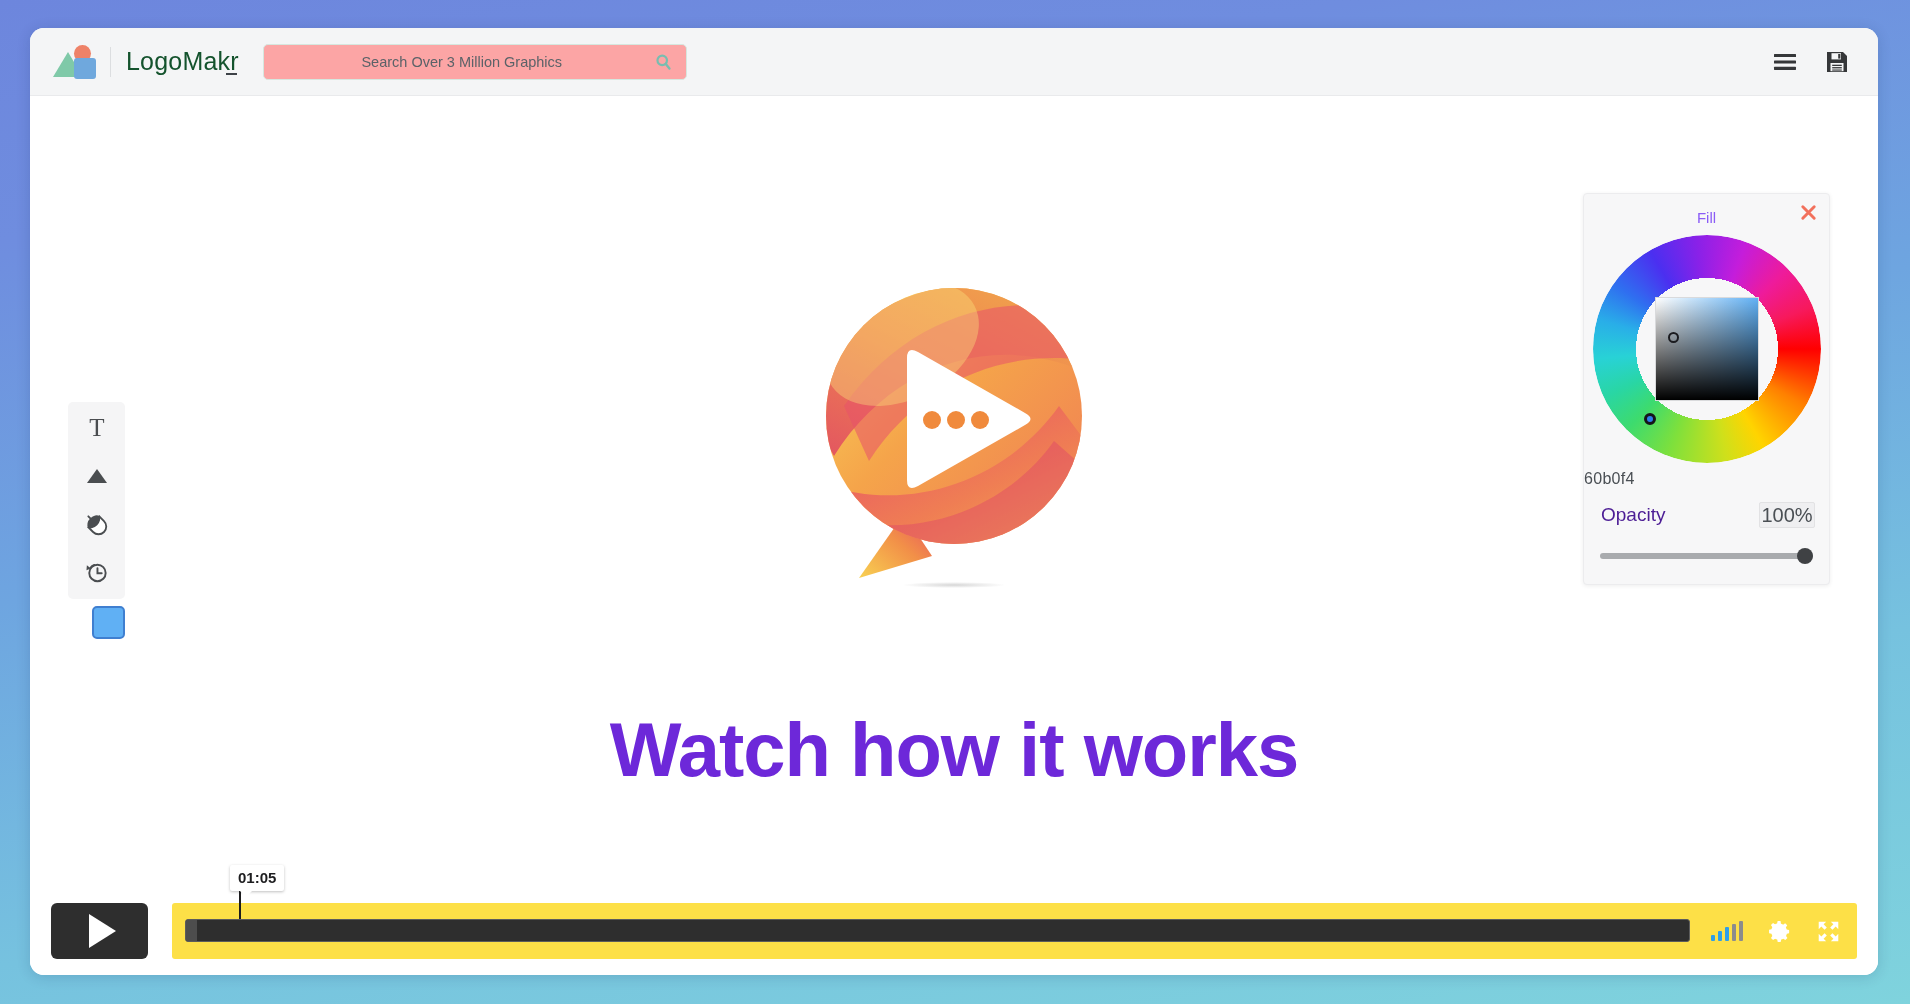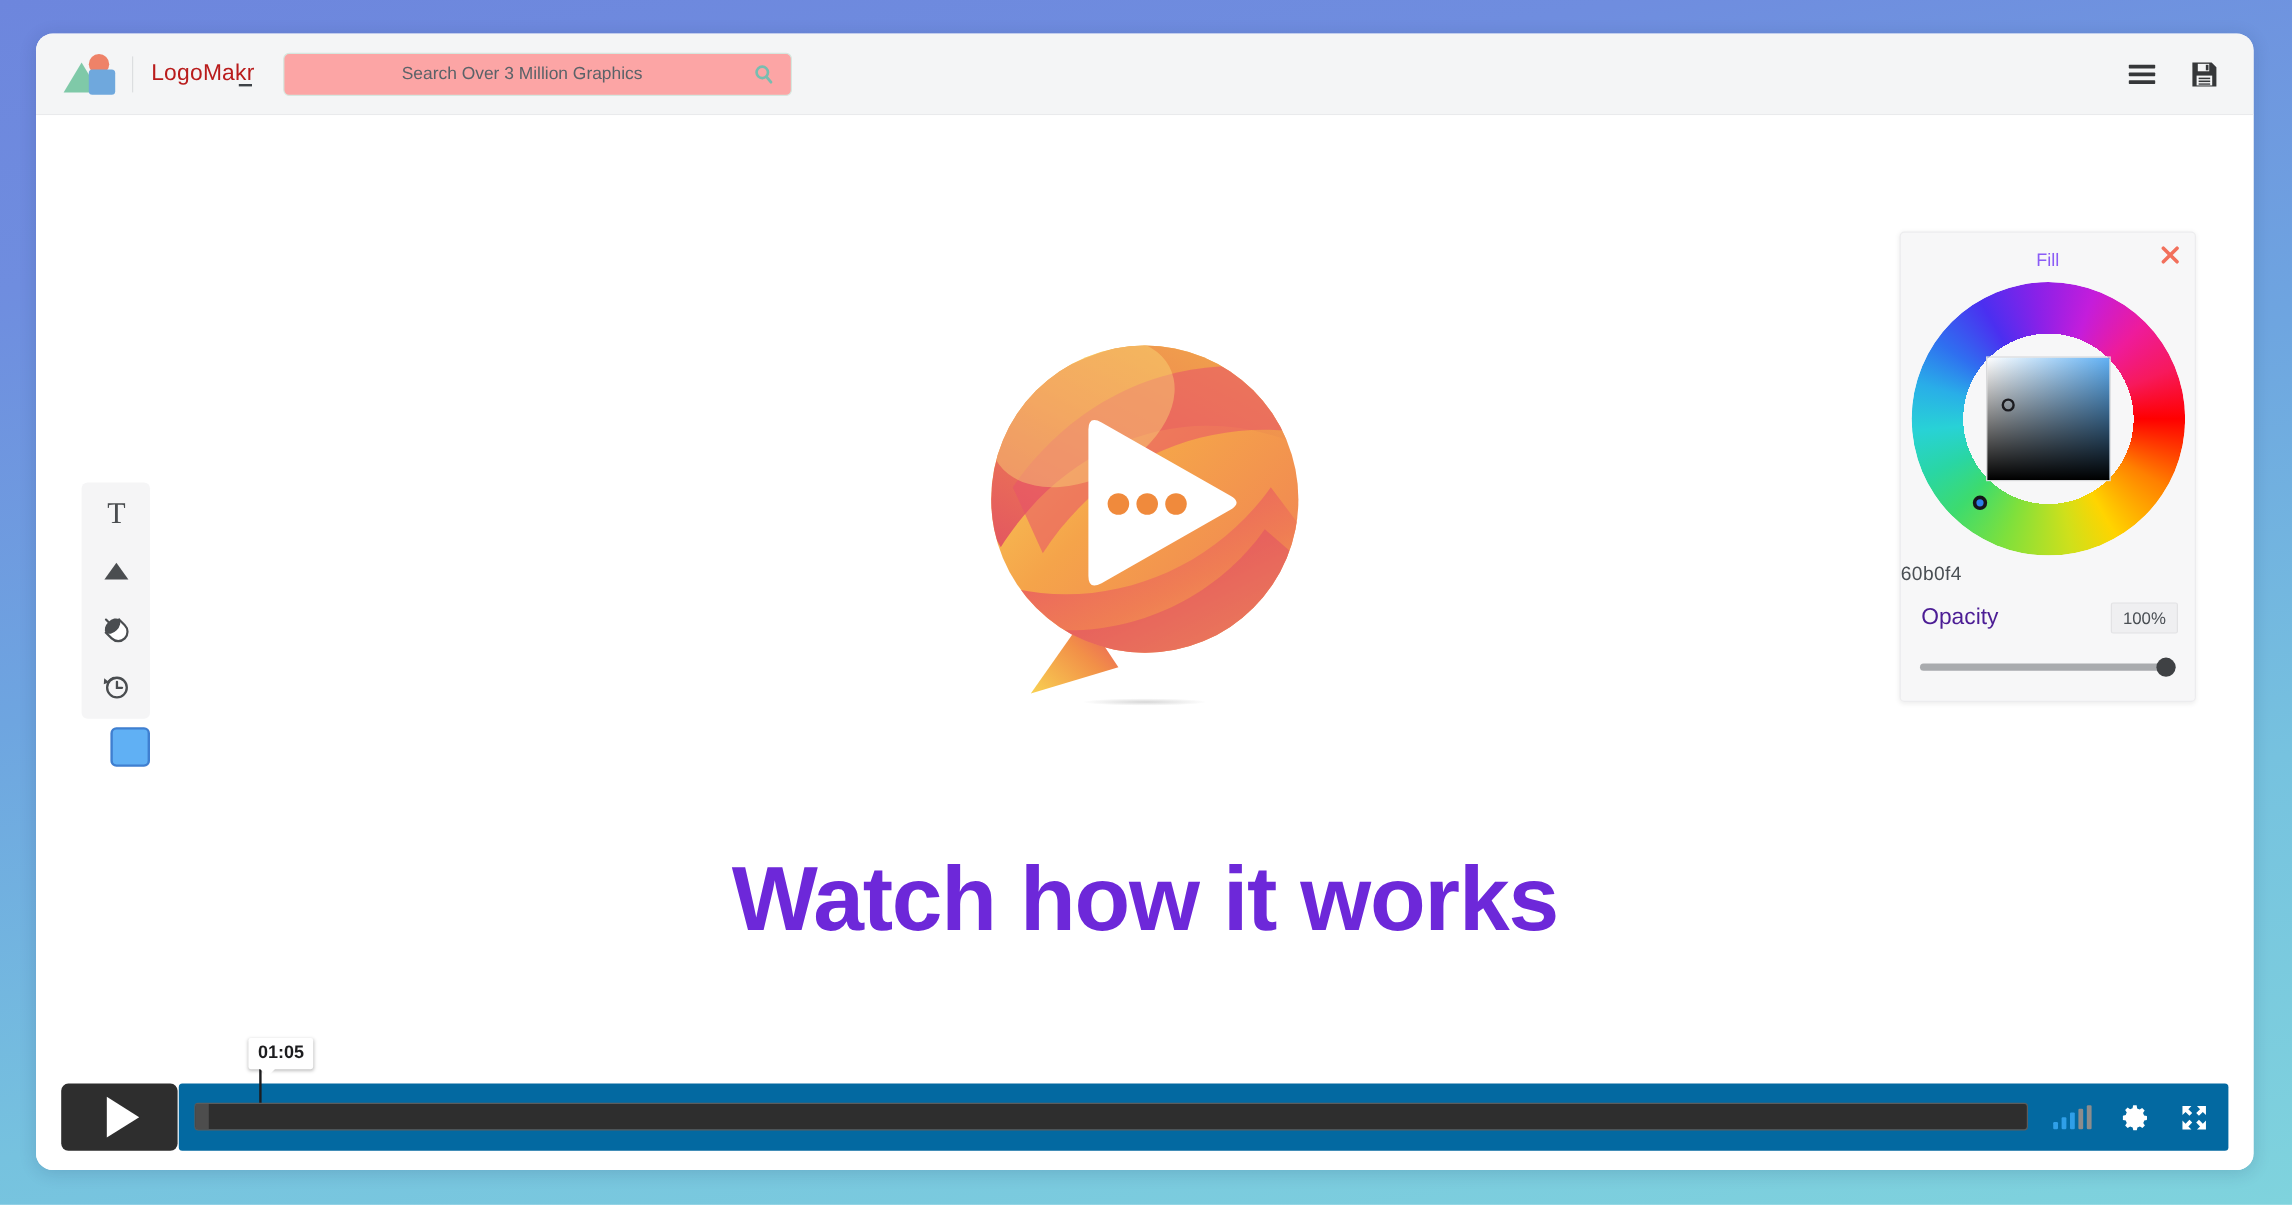--- a/index.html
+++ b/index.html
@@ -72,22 +72,22 @@
     border-radius: 3px;
     background: #6fa8dd;
   }
   .brand-divider {
     width: 1px;
     height: 30px;
     background: #dcdee0;
     margin: 0 15px 0 13px;
   }
   .brand-name {
-    font-size: 19px;
-    color: #b91c1c;
+    font-size: 25px;
+    color: #14532d;
     font-weight: 400;
     letter-spacing: 0.2px;
     position: relative;
   }
   .brand-name::after {
     content: "";
     position: absolute;
     right: 2px;
     bottom: 1px;
     width: 11px;
@@ -304,21 +304,21 @@
   }
   .opacity-value {
     min-width: 56px;
     height: 26px;
     background: #efeff1;
     border: 1px solid #e2e2e4;
     border-radius: 2px;
     display: flex;
     align-items: center;
     justify-content: center;
-    font-size: 14px;
+    font-size: 20px;
     color: #4a4f54;
     cursor: text;
   }
   .slider-row {
     position: relative;
     margin: 20px 16px 0 16px;
     height: 16px;
     cursor: pointer;
   }
   .slider-track {
@@ -362,25 +362,25 @@
   }
   .play-tri {
     width: 0; height: 0;
     border-top: 17px solid transparent;
     border-bottom: 17px solid transparent;
     border-left: 27px solid #ffffff;
     margin-left: 6px;
   }
   .timeline {
     position: absolute;
-    left: 98px;
+    left: 121px;
     right: 0;
     top: 0;
     height: 56px;
-    background: #0369a1;
+    background: #fde047;
     border-radius: 3px;
   }
   .progress-track {
     position: absolute;
     left: 13px;
     top: 16px;
     right: 167px;
     height: 23px;
     border: 1px solid #5c5c5c;
     border-radius: 3px;

